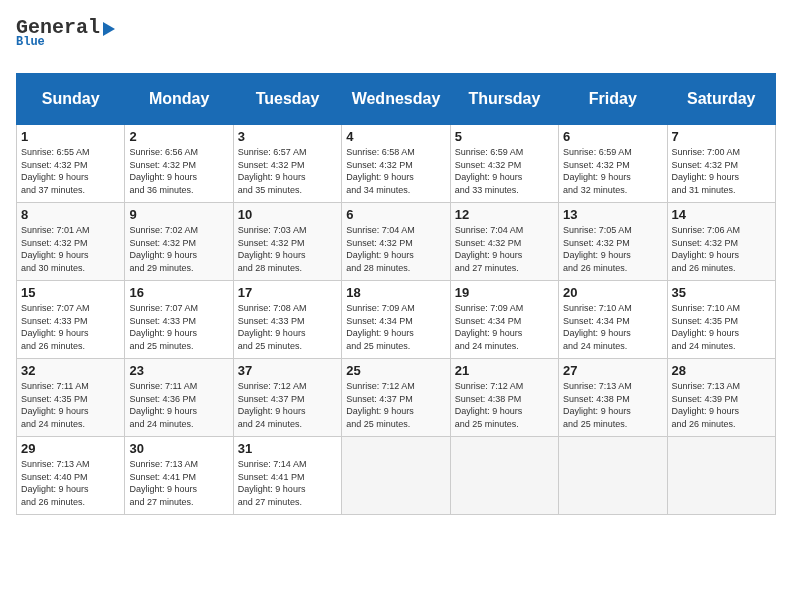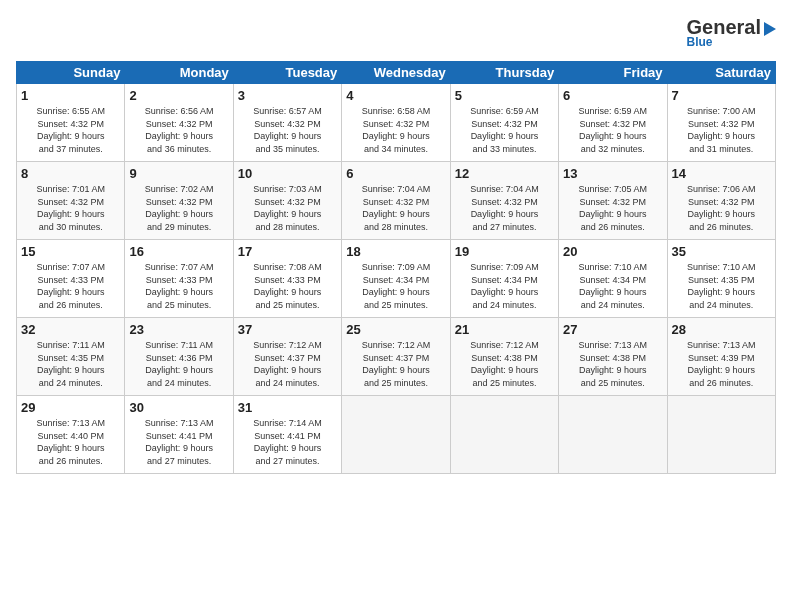--- a/index.html
+++ b/index.html
@@ -9,23 +9,24 @@
       width: 792px;
       height: 612px;
       overflow: hidden;
     }
     .container {
       width: 792px;
       padding: 16px 16px 8px 16px;
     }
     .header {
       display: flex;
-      justify-content: flex-end;
+      justify-content: flex-start;
       align-items: flex-start;
-      margin-bottom: 12px;
+      margin-bottom: 24px;
+      font-family: Liberation Mono, monospace;
     }
     .logo {
       display: flex;
       flex-direction: column;
       align-items: flex-start;
     }
     .title-block {
       text-align: right;
     }
     .month-title {
@@ -38,24 +39,24 @@
       color: #555;
     }
     table {
       width: 100%;
       border-collapse: collapse;
       table-layout: fixed;
     }
     th {
       background-color: #1a6bb5;
       color: #fff;
-      font-size: 13px;
+      font-size: 16px;
       font-weight: bold;
-      padding: 3px 4px;
-      text-align: right;
+      padding: 16px 4px;
+      text-align: center;
       border: 1px solid #1a6bb5;
     }
     td {
       border: 1px solid #ccc;
       vertical-align: top;
       padding: 4px 4px;
       font-size: 9.5px;
       color: #333;
       background: #fff;
       height: 78px;
@@ -67,21 +68,20 @@
       font-size: 13px;
       font-weight: bold;
       color: #222;
       display: block;
       margin-bottom: 2px;
     }
     .day-info {
       font-size: 9px;
       line-height: 1.4;
       color: #333;
-      text-align: center;
     }
     tr:nth-child(even) td:not(.empty) {
       background: #f9f9f9;
     }
   </style>
 </head>
 <body>
 
 <div class="container">
   <div class="header">

